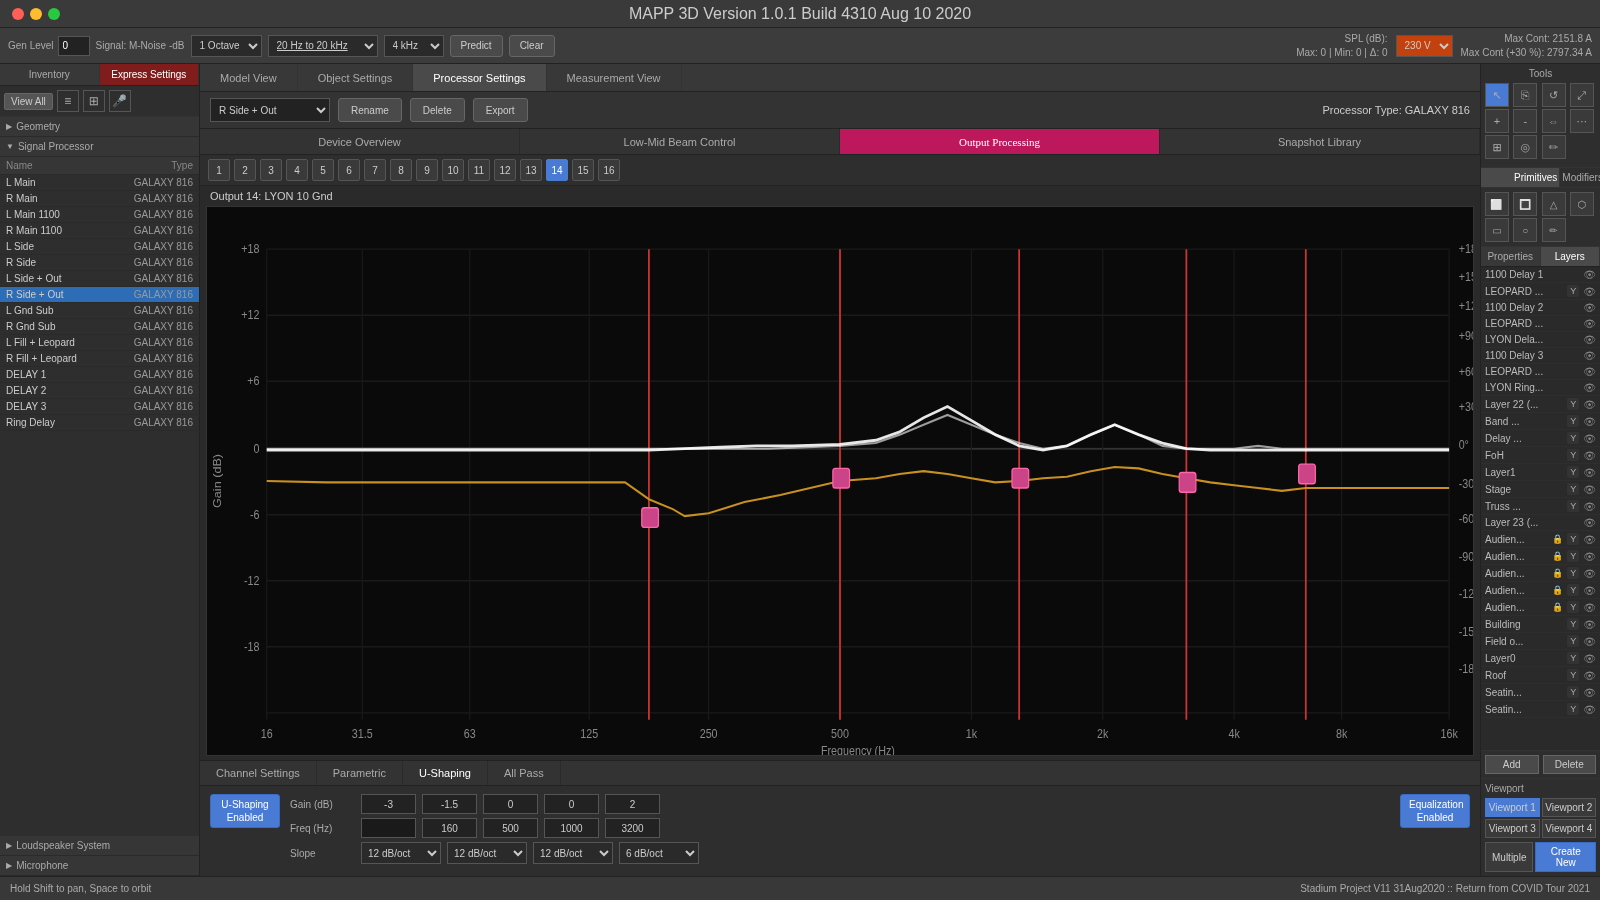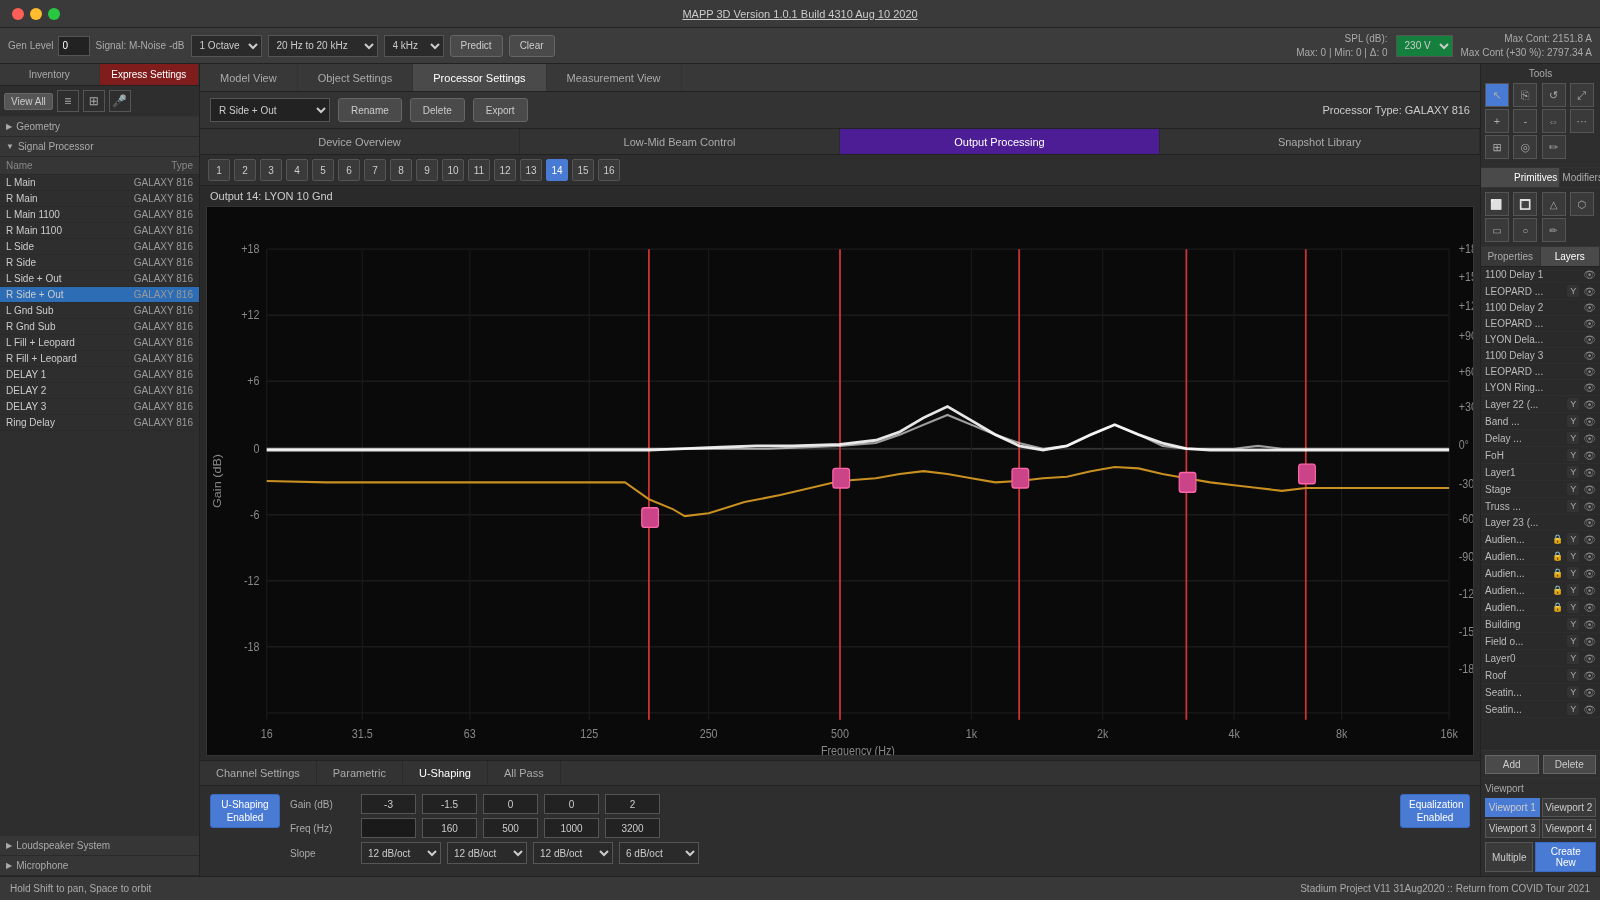--- a/index.html
+++ b/index.html
@@ -32,23 +32,22 @@
     .tb-btn {
       width: 12px; height: 12px;
       border-radius: 50%;
       border: none;
       cursor: pointer;
     }
     .tb-red { background: #ff5f57; }
     .tb-yellow { background: #febc2e; }
     .tb-green { background: #28c840; }
     .titlebar-title {
-      font-size: 11px;
-      color: #ccc;
-      text-decoration: underline;
+      font-size: 16px;
+      color: #ccc;
     }
 
     
     .toolbar {
       background: #3c3c3c;
       height: 36px;
       display: flex;
       align-items: center;
       padding: 0 8px;
       gap: 6px;
@@ -97,21 +96,21 @@
       align-items: center;
       gap: 8px;
     }
     .spl-info {
       font-size: 10px;
       color: #aaa;
       text-align: right;
       line-height: 1.4;
     }
     .voltage-select {
-      background: #15803d;
+      background: #c2410c;
       border: 1px solid #555;
       color: #ccc;
       font-size: 10px;
       padding: 1px 4px;
       height: 22px;
     }
     .max-cont-info {
       font-size: 10px;
       color: #aaa;
       text-align: right;
@@ -303,22 +302,23 @@
       flex: 1;
       display: flex;
       align-items: center;
       justify-content: center;
       font-size: 11px;
       color: #aaa;
       cursor: pointer;
       border-right: 1px solid #2a2a2a;
     }
     .sub-tab.active {
-      background: #4c1d95;
+      background: #be185d;
       color: #fff;
+      font-family: Liberation Serif, serif;
     }
 
     
     .output-selector {
       display: flex;
       align-items: center;
       padding: 4px 8px;
       background: #2e2e2e;
       border-bottom: 1px solid #222;
       gap: 4px;
@@ -682,21 +682,21 @@
   <div class="toolbar-group">
     <span class="toolbar-label">Gen Level</span>
     <input class="toolbar-input" type="text" value="0" style="">
   </div>
   <div class="toolbar-group">
     <span class="toolbar-label">Signal: M-Noise -dB</span>
   </div>
   <select class="toolbar-select">
     <option>1 Octave</option>
   </select>
-  <select class="toolbar-select" style="width:110px;">
+  <select class="toolbar-select" style="width:110px;text-decoration:underline;">
     <option>20 Hz to 20 kHz</option>
   </select>
   <select class="toolbar-select" style="width:60px;">
     <option>4 kHz</option>
   </select>
   <button class="toolbar-btn">Predict</button>
   <button class="toolbar-btn">Clear</button>
   <div class="toolbar-right">
     <div class="spl-info">
       <div>SPL (dB):</div>

